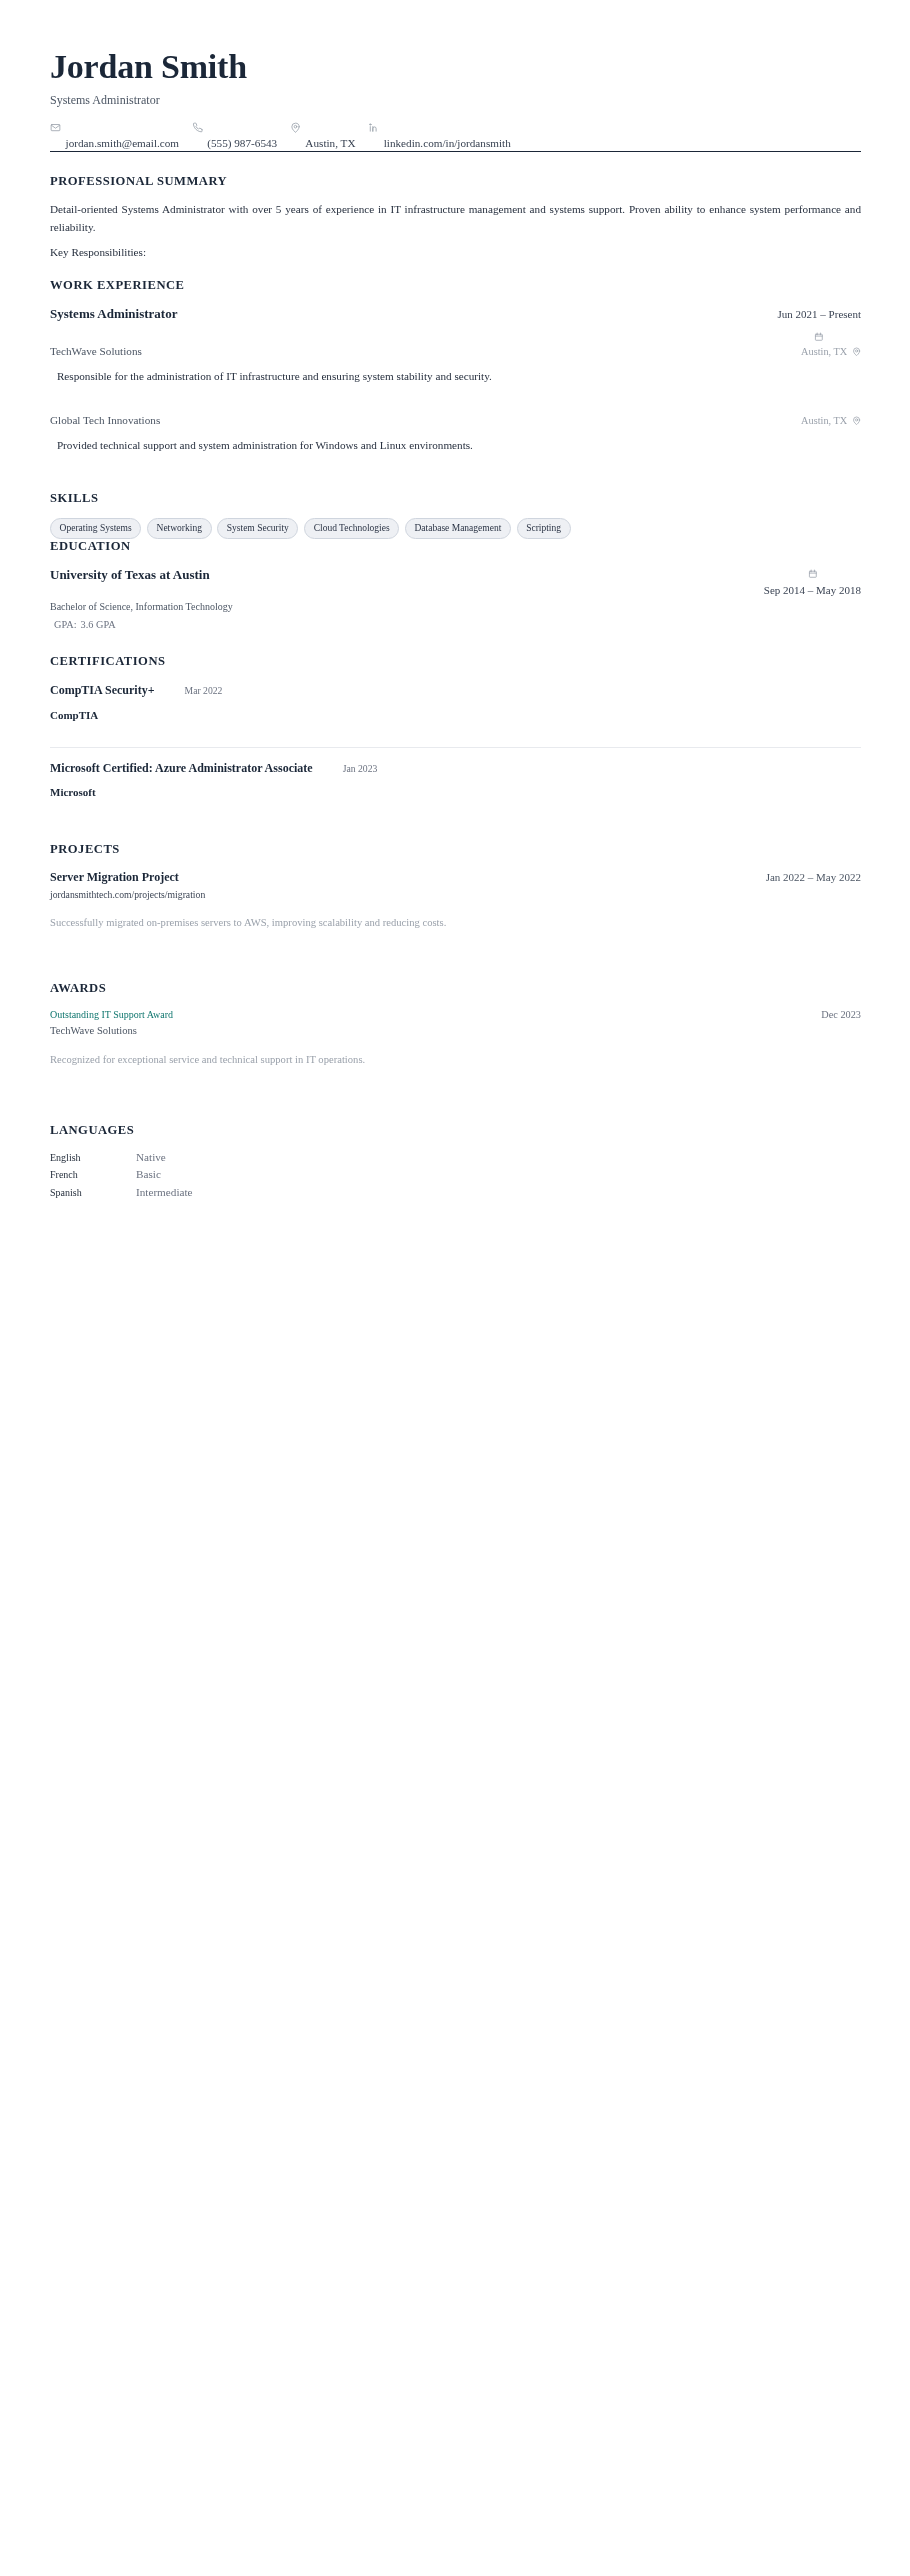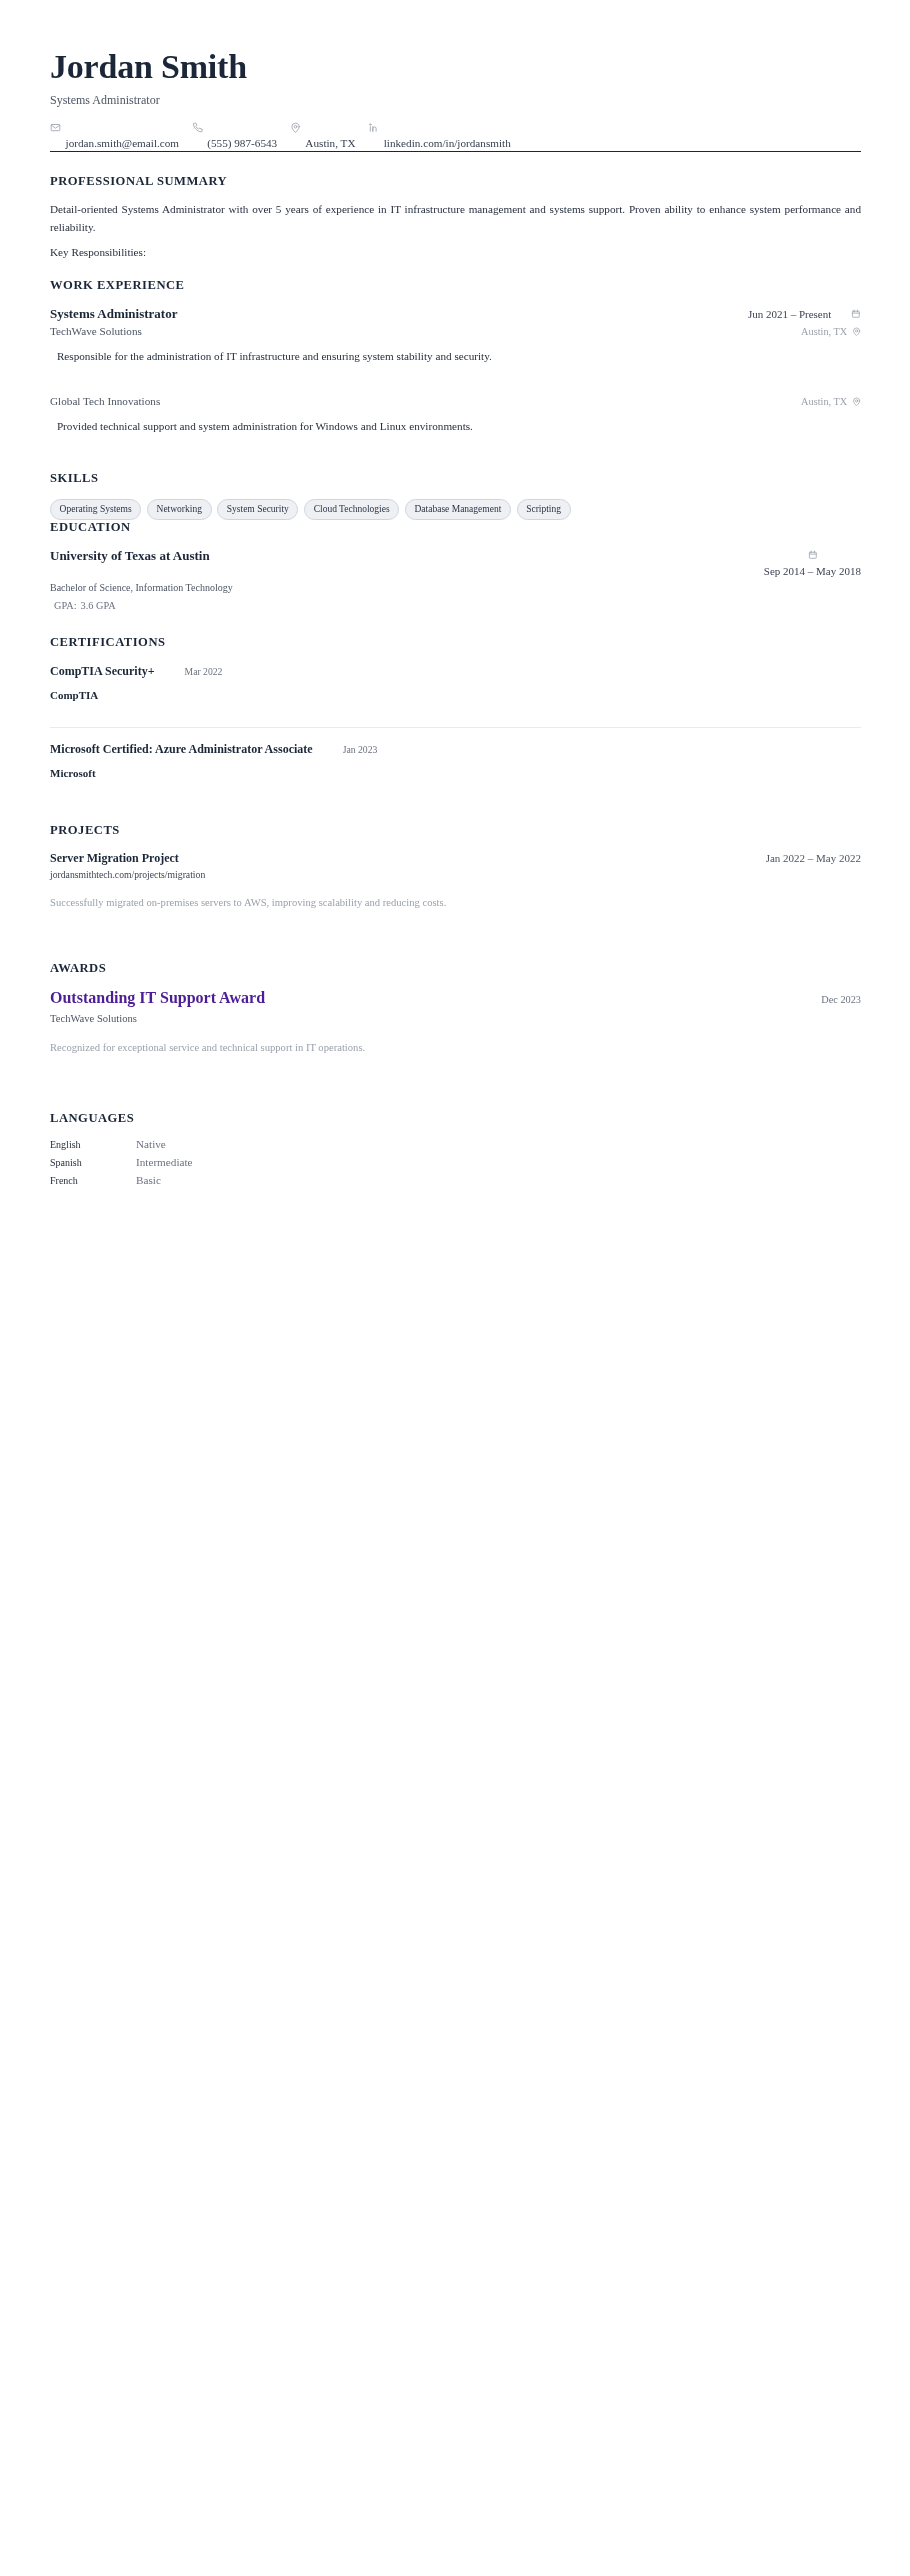--- a/index.html
+++ b/index.html
@@ -116,24 +116,25 @@
   }
   .entry-title {
     font-size: 13px;
     font-weight: 700;
     color: #1b2738;
     line-height: 1.25;
   }
   .entry-meta {
     display: inline-flex;
     align-items: center;
-    gap: 20px;
+    gap: 12px;
     font-size: 11px;
     color: #3b4454;
     white-space: nowrap;
+    flex-direction: column;
   }
   .entry-sub-row {
     display: flex;
     justify-content: space-between;
     align-items: baseline;
     gap: 11.5px;
     margin-top: 2.9px;
   }
   .entry-sub {
     font-size: 11.2px;
@@ -261,23 +262,23 @@
 
   
   #awards-section { margin-top: 50px; }
   .award-row {
     display: flex;
     justify-content: space-between;
     align-items: baseline;
     gap: 11.5px;
   }
   .award-name {
-    font-size: 16px;
-    font-weight: 700;
-    color: #4c1d95;
+    font-size: 10px;
+    font-weight: 400;
+    color: #0f766e;
   }
   .award-date {
     font-size: 10.3px;
     color: #6b7280;
     white-space: nowrap;
   }
   .award-issuer {
     margin-top: 5.7px;
     font-size: 10.6px;
     color: #4b5563;
@@ -511,24 +512,24 @@
   </section>
 
   <section class="section" id="languages-section">
     <h2 class="section-title">LANGUAGES</h2>
     <div class="lang-list">
       <div class="lang-row">
         <span class="lang-name">English</span>
         <span class="lang-level">Native</span>
       </div>
       <div class="lang-row">
+        <span class="lang-name">French</span>
+        <span class="lang-level">Basic</span>
+      </div>
+      <div class="lang-row">
         <span class="lang-name">Spanish</span>
         <span class="lang-level">Intermediate</span>
       </div>
-      <div class="lang-row">
-        <span class="lang-name">French</span>
-        <span class="lang-level">Basic</span>
-      </div>
     </div>
   </section>
 
 </div>
 
 
 </body></html>

